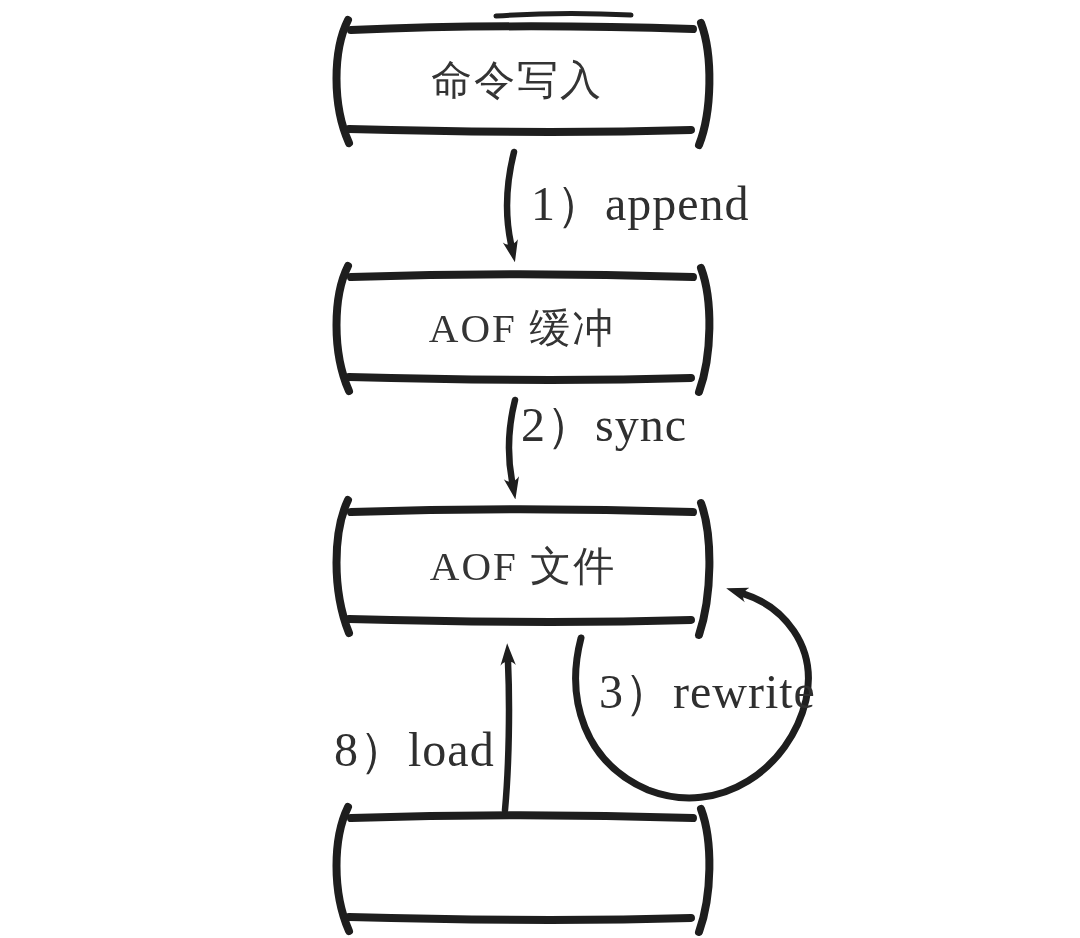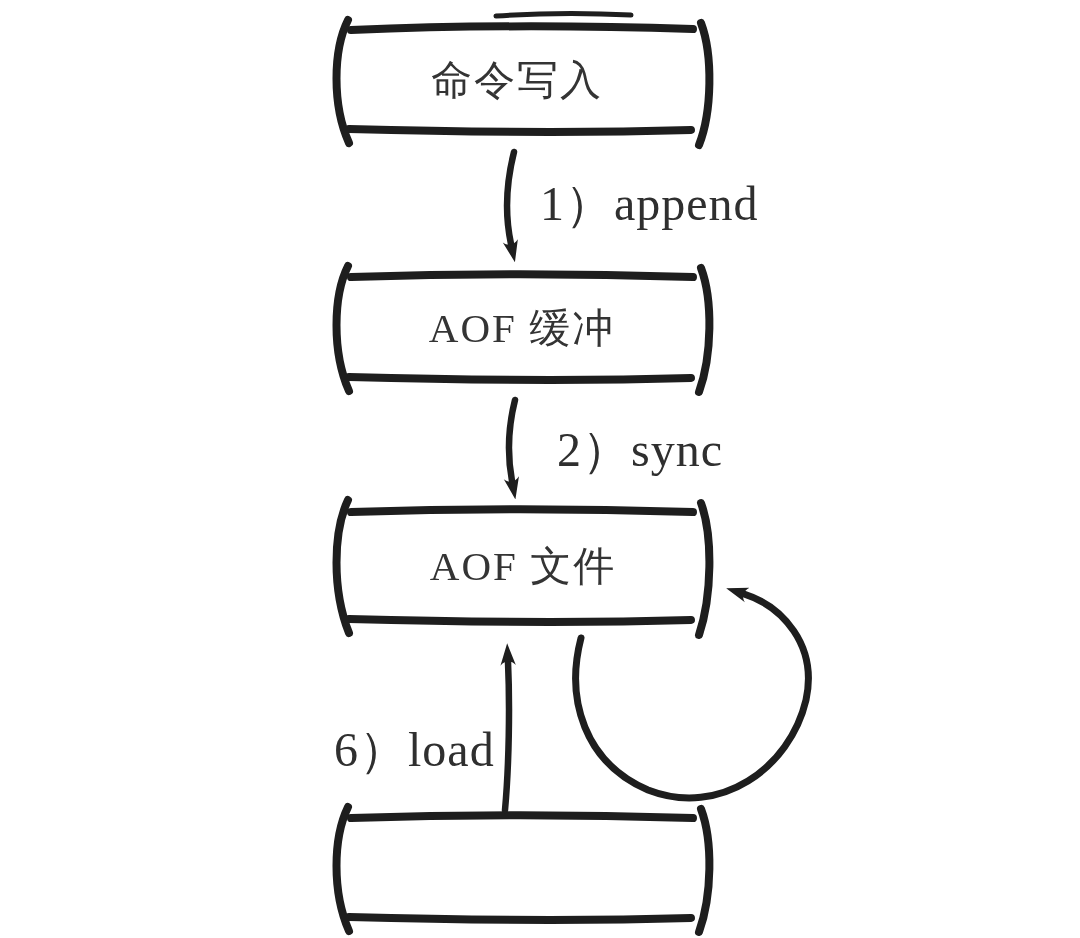--- a/index.html
+++ b/index.html
@@ -31,22 +31,22 @@
     position: absolute;
     font-size: 48px;
     letter-spacing: 1px;
     color: #2f2f2f;
     white-space: nowrap;
   }
   #lbl-node-0 { left: 517px; top: 80px;  }
   #lbl-node-1 { left: 522px; top: 328px; }
   #lbl-node-2 { left: 523px; top: 566px; }
   #lbl-node-3 { left: 524px; top: 868px; }
-  #lbl-edge-0 { left: 531px; top: 172px; margin-left: 9px; }
-  #lbl-edge-1 { left: 521px; top: 418px; margin-left: 36px; }
+  #lbl-edge-0 { left: 531px; top: 172px; }
+  #lbl-edge-1 { left: 521px; top: 393px; }
   #lbl-edge-2 { left: 599px; top: 660px; }
   #lbl-edge-3 { left: 334px; top: 718px; }
 </style>
 </head>
 <body>
 
 <div class="canvas">
 
   <svg class="strokes" width="1080" height="938" viewBox="0 0 1080 938">
     <defs>
@@ -100,15 +100,16 @@
       <path class="stroke" stroke-width="6.5" marker-end="url(#ah)" d="M 505 810 C 509 766, 510 706, 508 662"></path>
     </g>
   </svg>
 
   <div class="node-label" id="lbl-node-0">命令写入</div>
   <div class="node-label" id="lbl-node-2">AOF 文件</div>
   <div class="node-label" id="lbl-node-1">AOF 缓冲</div>
 
   <div class="edge-label" id="lbl-edge-0">1）append</div>
   <div class="edge-label" id="lbl-edge-1">2）sync</div>
-  <div class="edge-label" id="lbl-edge-3">6）load</div>
+  <div class="edge-label" id="lbl-edge-2">3）rewrite</div>
+  <div class="edge-label" id="lbl-edge-3">8）load</div>
 
 </div>
 
 </body></html>

